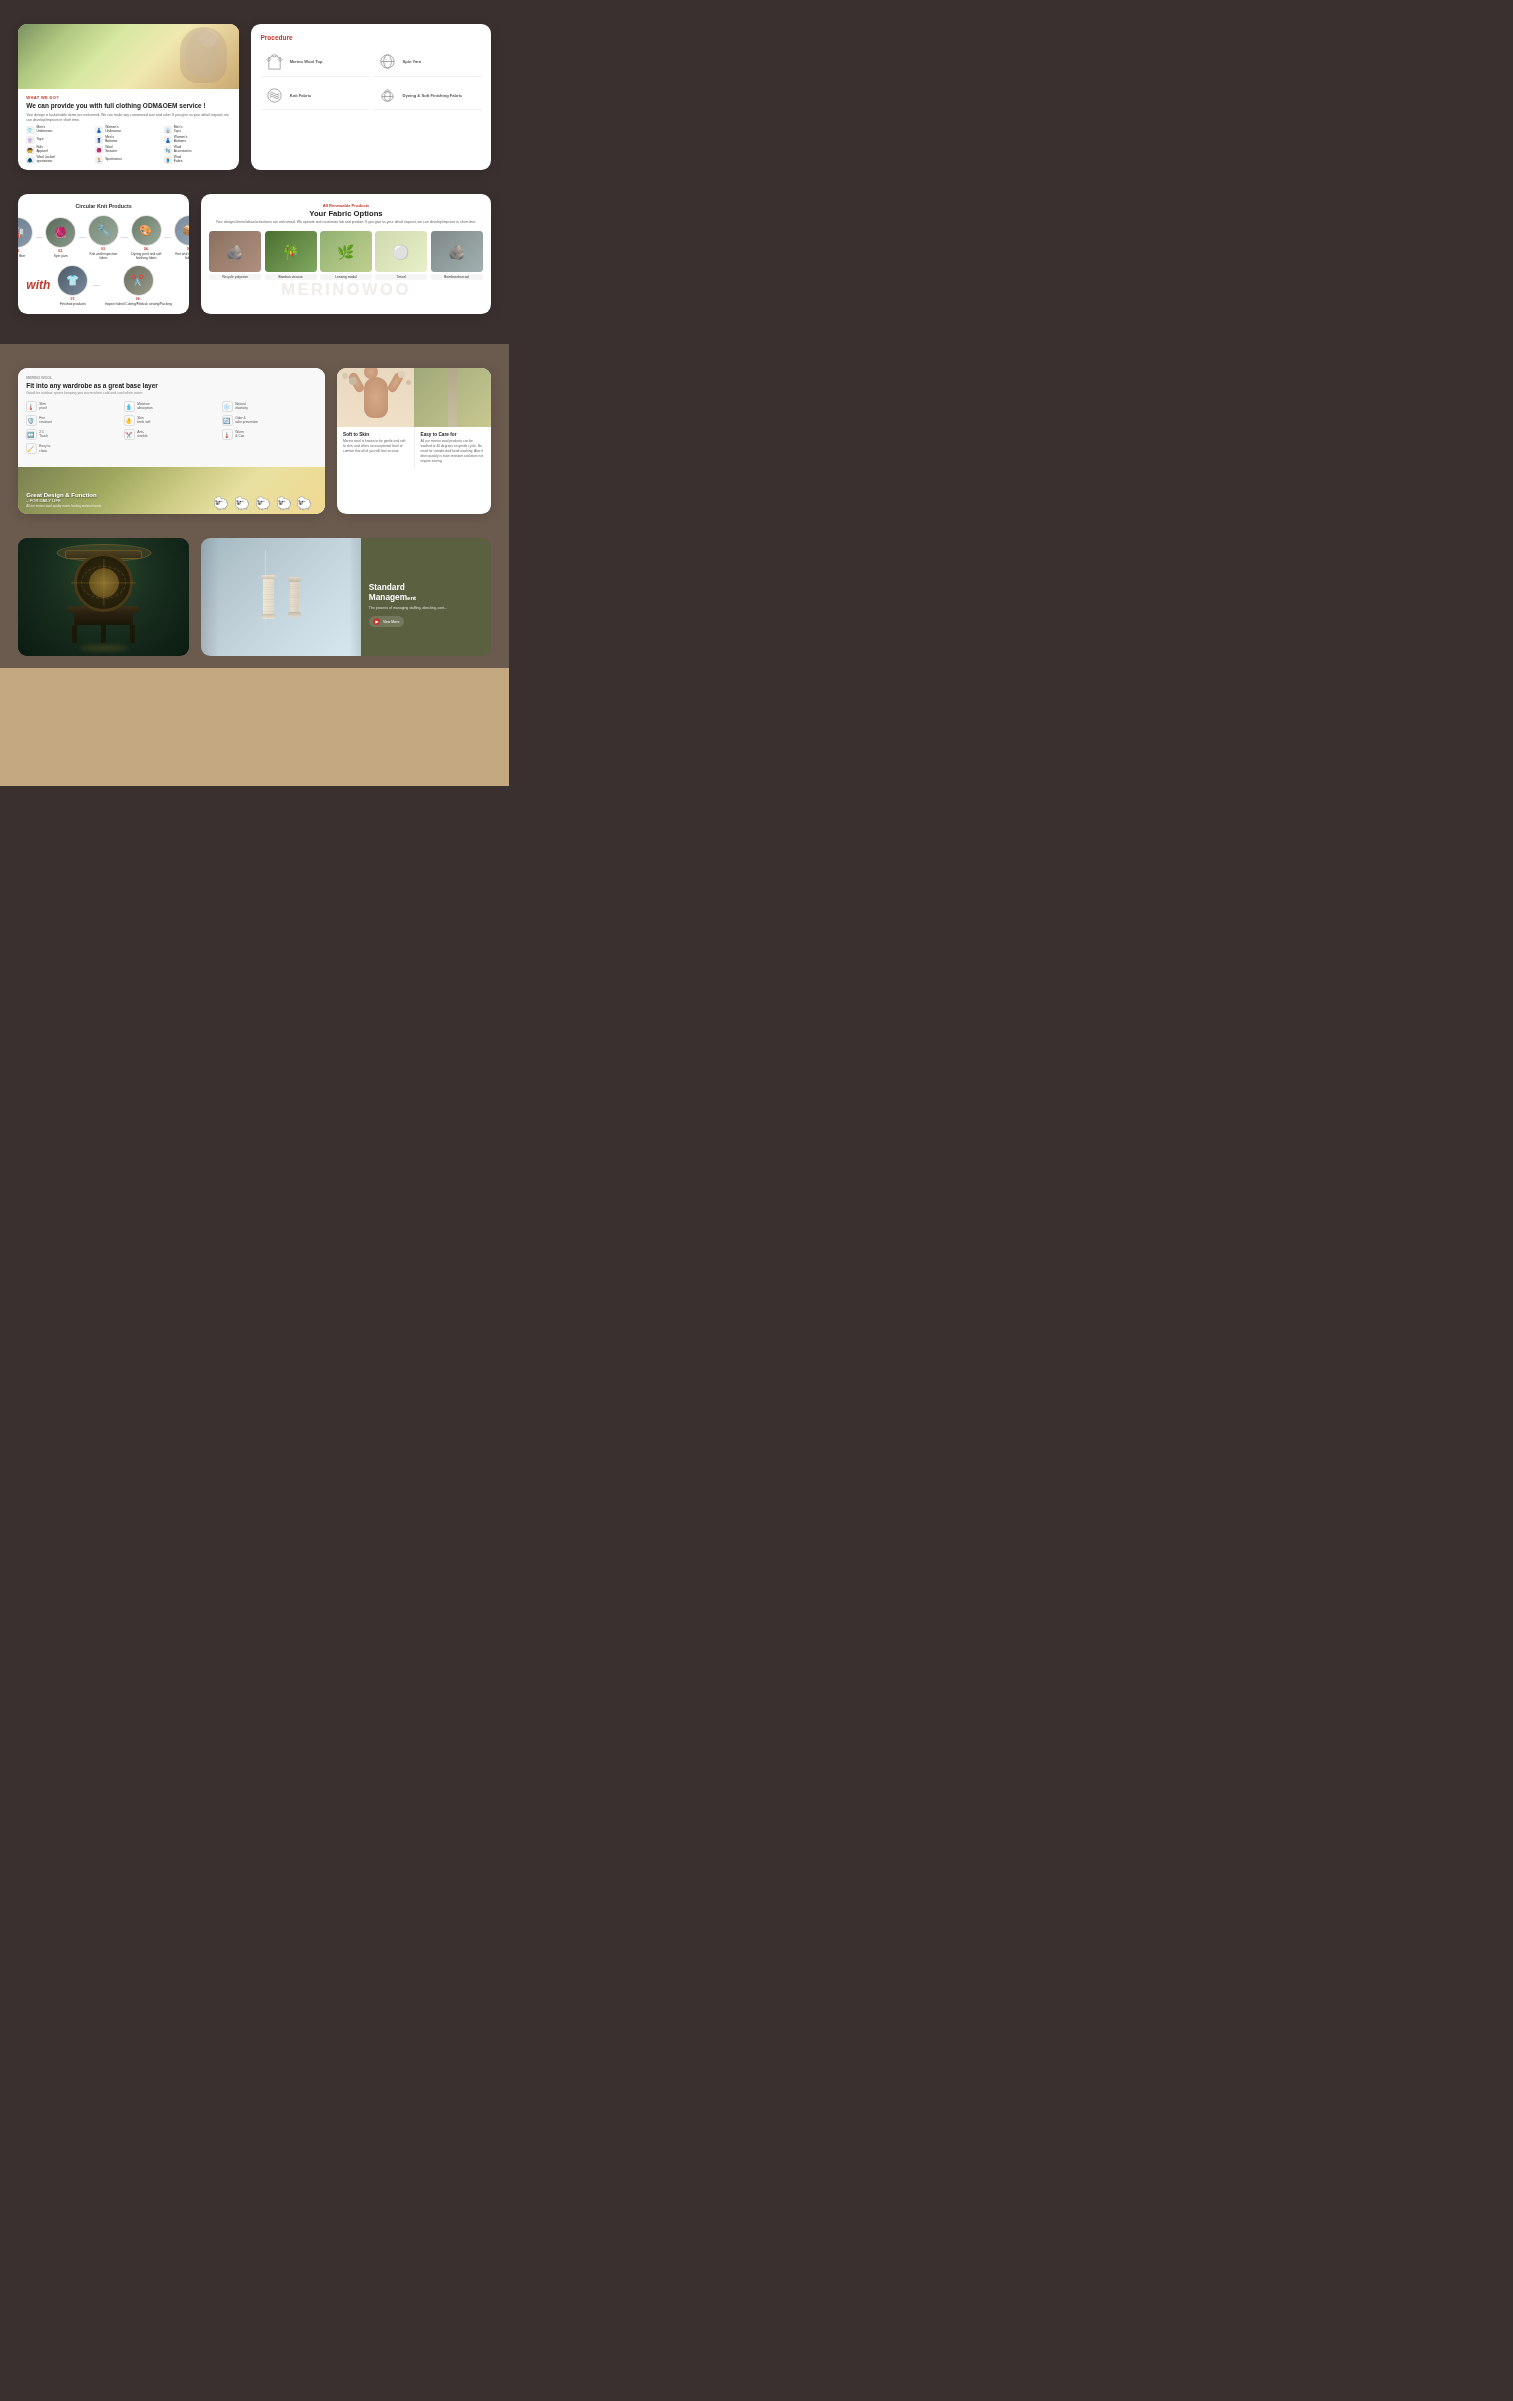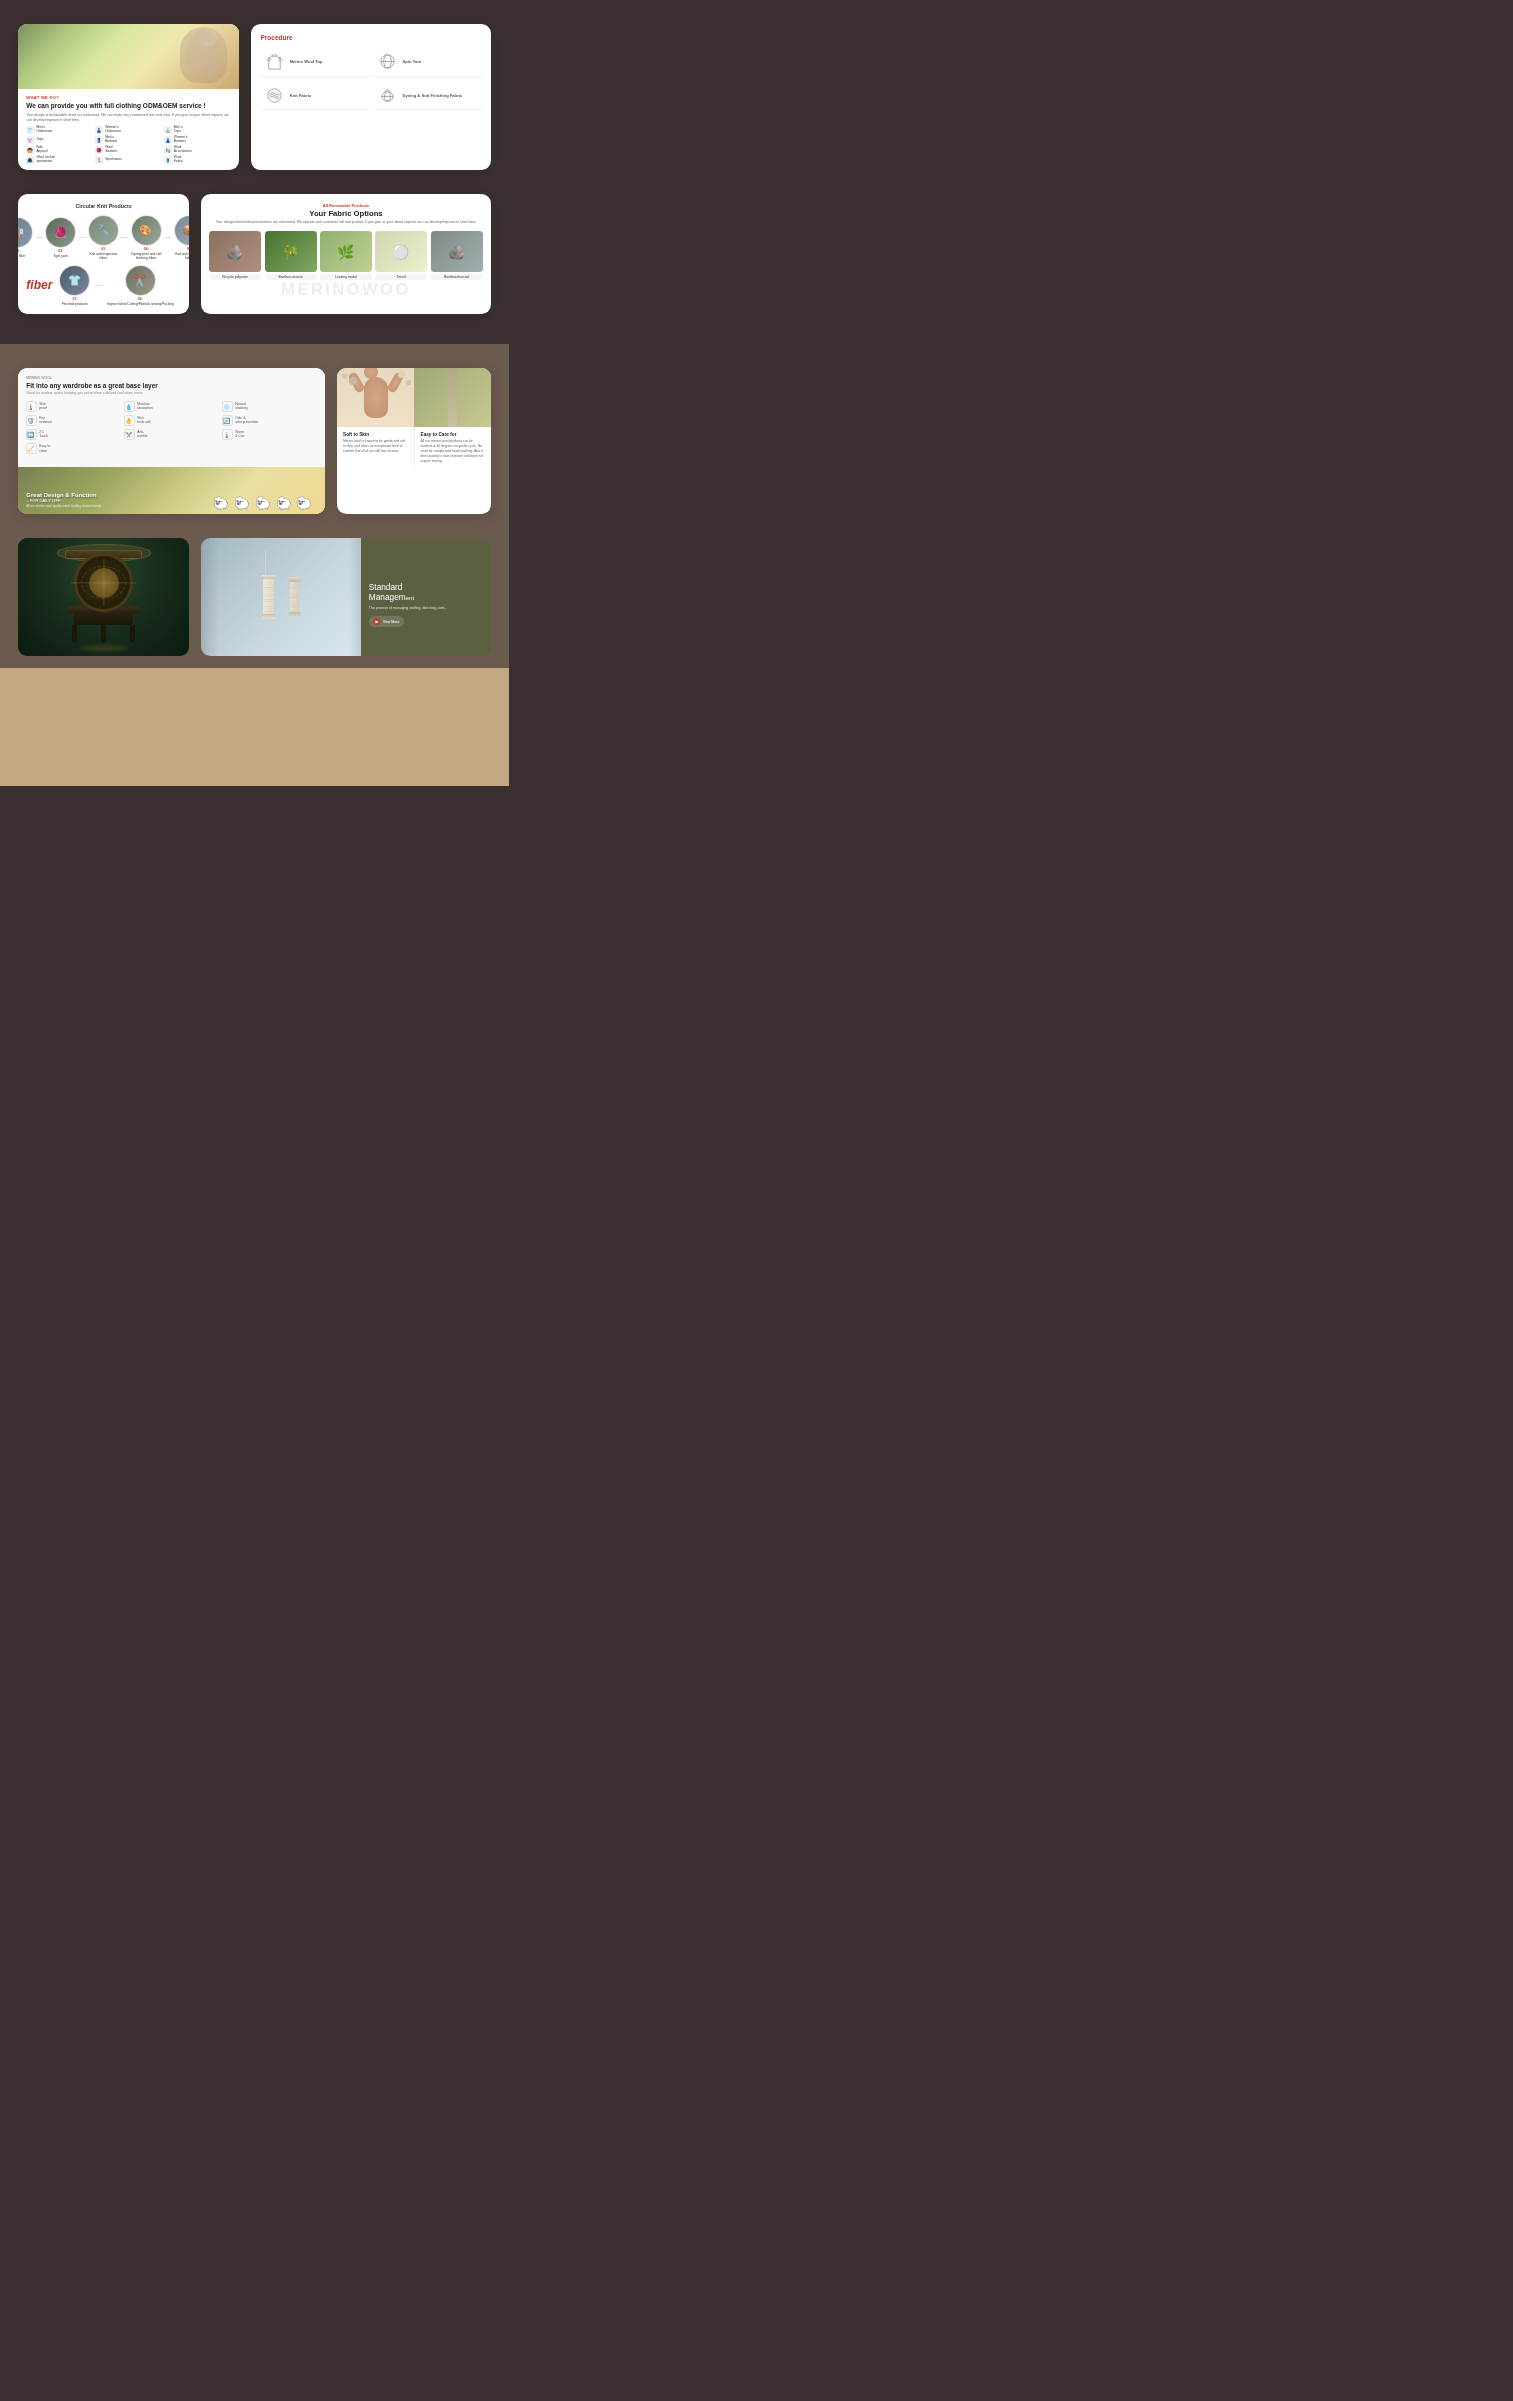--- a/index.html
+++ b/index.html
@@ -427,21 +427,21 @@
       height: 100%;
       background: #5a6040;
       float: right;
       padding: 12px 8.3px;
       display: flex;
       flex-direction: column;
       justify-content: center;
     }
     .machine-right-title {
       font-size: 8.3px;
-      font-weight: 400;
+      font-weight: 700;
       color: #fff;
       line-height: 1.2;
       margin-bottom: 3.5px;
       margin-top: 16px;
     }
     .machine-right-desc {
       font-size: 3.5px;
       color: rgba(255,255,255,0.8);
       line-height: 1.5;
       margin-bottom: 4.7px;
@@ -724,21 +724,21 @@
           <div class="step-circle">
             <div class="step-circle-bg step-img-5" style="background:linear-gradient(135deg,#7a8a9a,#9aaaba);">📦</div>
           </div>
           <div class="step-label">
             <span class="step-num">05.</span>Knit and inspection fabric
           </div>
         </div>
       </div>
 
       <div class="steps-row" style="justify-content:flex-start;gap:4.7px;">
-        <div style="color:#c0392b;font-size:12px;font-weight:900;font-style:italic;margin-right:2.4px;">fiber</div>
+        <div style="color:#c0392b;font-size:12px;font-weight:900;font-style:italic;margin-right:2.4px;">with</div>
 
         <div class="step-wrapper">
           <div class="step-circle" style="width:31px;height:31px;">
             <div class="step-circle-bg" style="background:linear-gradient(135deg,#4a5a6a,#7a8a9a);width:100%;height:100%;display:flex;align-items:center;justify-content:center;font-size:10.6px;">👕</div>
           </div>
           <div class="step-label">
             <span class="step-num">07.</span><span>Finished products</span>
           </div>
         </div>
         <div class="step-connector"></div>

